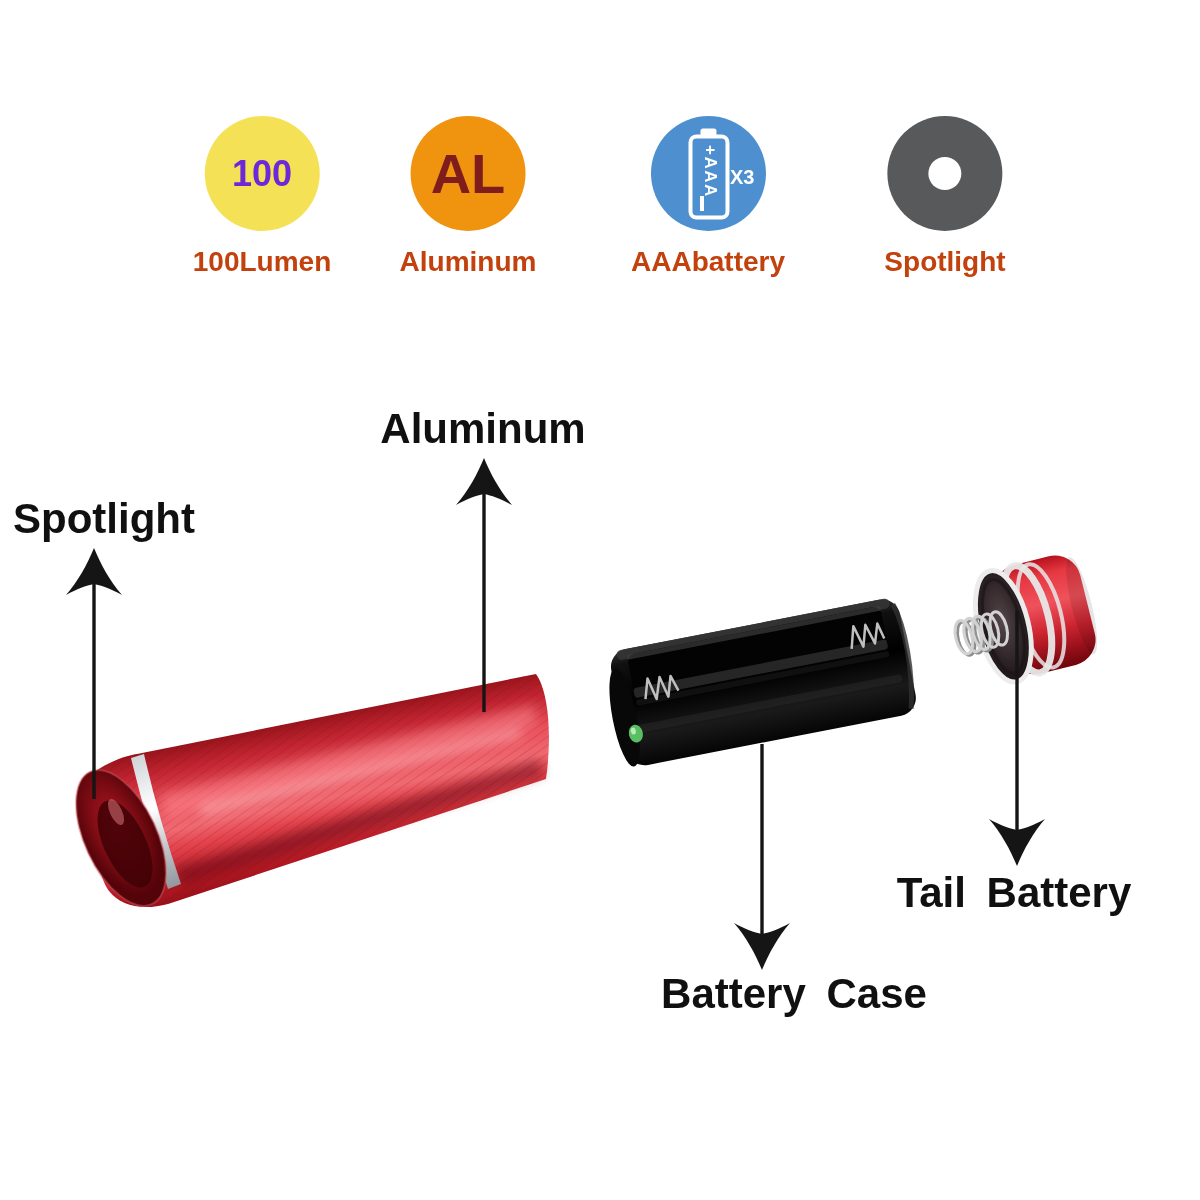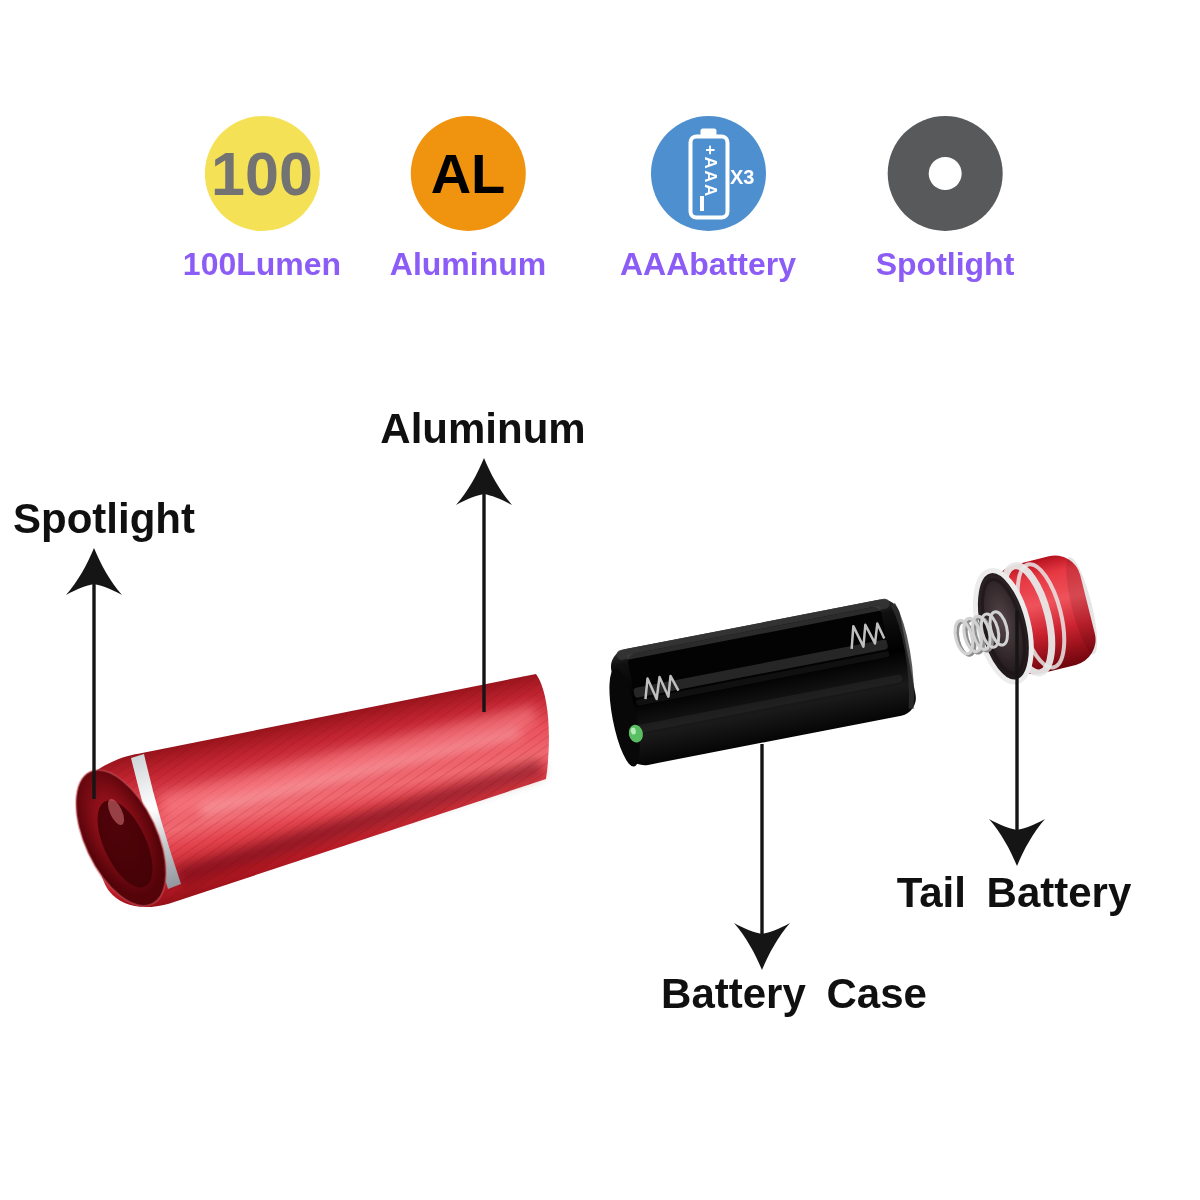--- a/index.html
+++ b/index.html
@@ -6,24 +6,24 @@
   body{width:1200px;height:1200px;font-family:"Liberation Sans",sans-serif;}
   #canvas{position:relative;width:1200px;height:1200px;background:#ffffff;overflow:hidden;}
   #scene{position:absolute;left:0;top:0;}
 
   
   .feature{position:absolute;top:116px;transform:translateX(-50%);text-align:center;}
   .circle{width:115px;height:115px;border-radius:50%;margin:0 auto;display:flex;align-items:center;justify-content:center;}
   .c-yellow{background:#f5e155;}
   .c-orange{background:#f0930e;}
   .c-gray{background:#58595b;}
-  .circle-num{font-size:61px;font-weight:700;color:#737373;}
-  .c-orange .circle-num{color:#000000;font-size:56px;}
+  .circle-num{font-size:36px;font-weight:700;color:#6d28d9;}
+  .c-orange .circle-num{color:#7f1d1d;font-size:56px;}
   .donut-hole{width:33px;height:33px;border-radius:50%;background:#ffffff;}
-  .feature-label{margin-top:15px;font-size:32px;font-weight:700;color:#8b5cf6;white-space:nowrap;}
+  .feature-label{margin-top:15px;font-size:28px;font-weight:700;color:#c2410c;white-space:nowrap;}
 
   
   .label-big{position:absolute;transform:translate(-50%,-50%);font-size:42px;font-weight:700;
              color:#101010;white-space:nowrap;word-spacing:9px;}
 </style>
 </head>
 <body>
 
 <div id="canvas">
 

